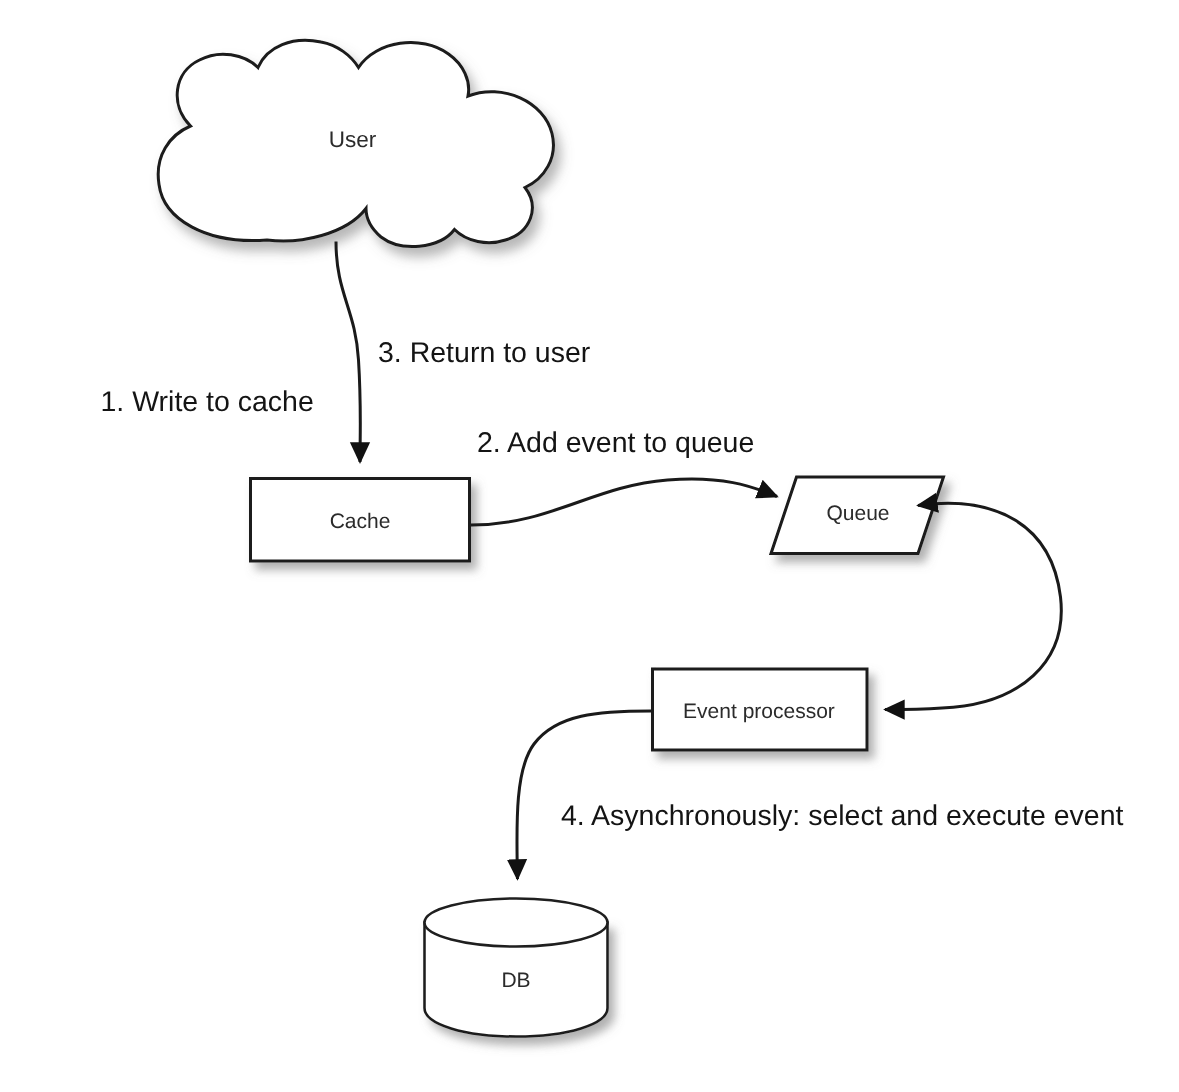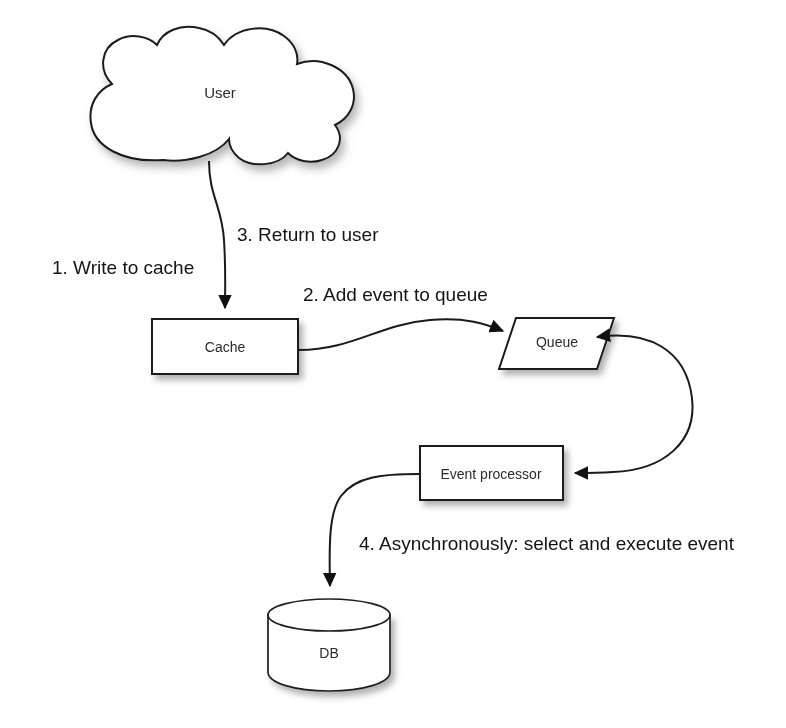--- a/index.html
+++ b/index.html
@@ -11,21 +11,21 @@
   body {
     width: 786px;
     height: 728px;
     position: relative;
     overflow: hidden;
     font-family: "Liberation Sans", "DejaVu Sans", sans-serif;
   }
   #diagram-root {
     position: absolute;
     top: 0;
-    left: 0;
+    left: 15px;
     width: 628px;
     height: 728px;
   }
   svg#diagram-canvas {
     display: block;
     width: 786px;
     height: 728px;
   }
   .node-shape {
     fill: #ffffff;

